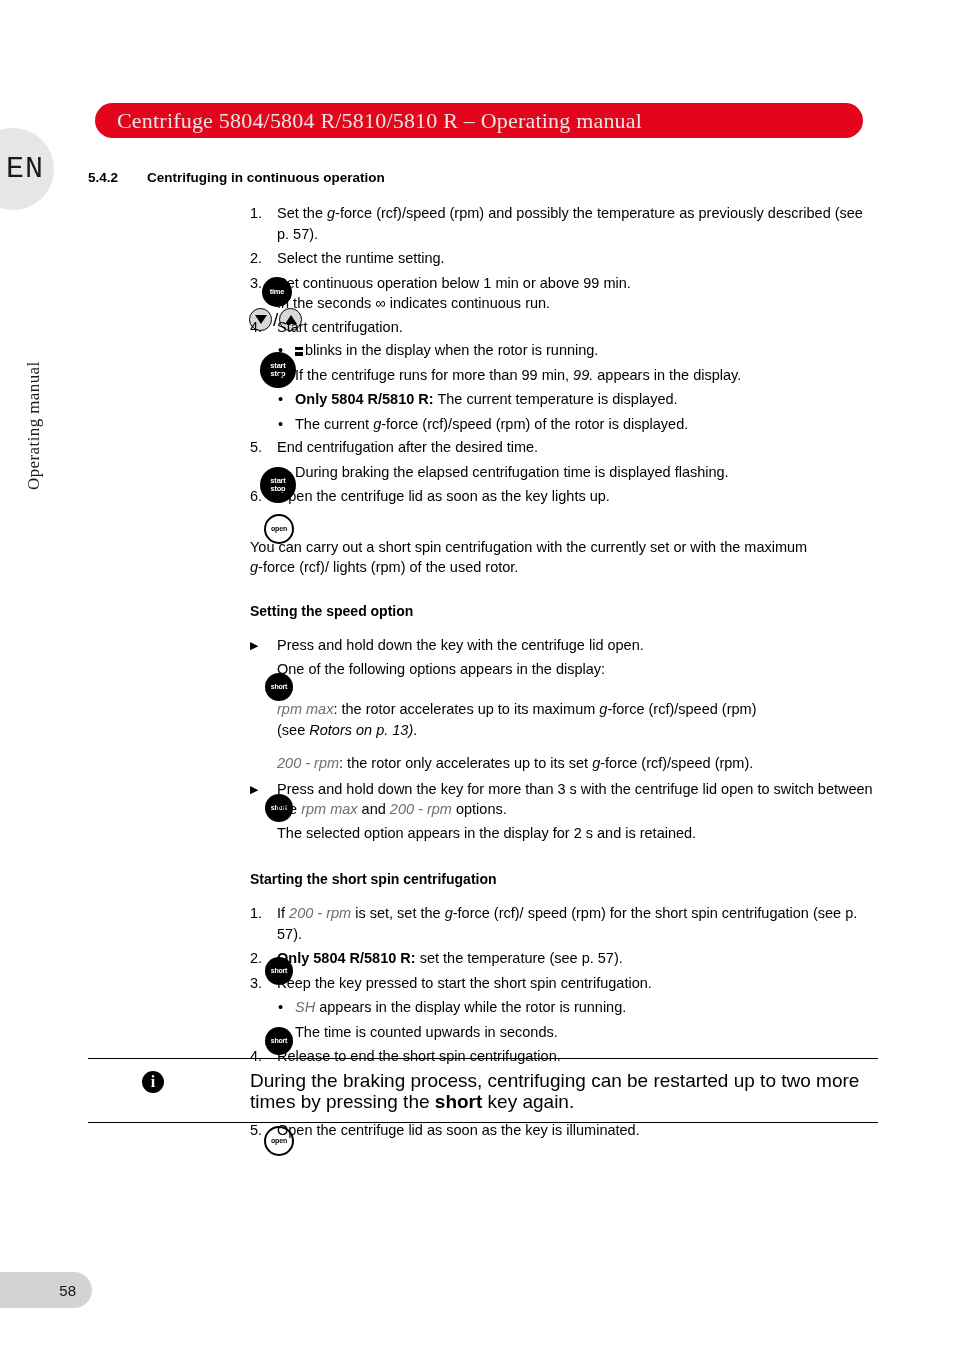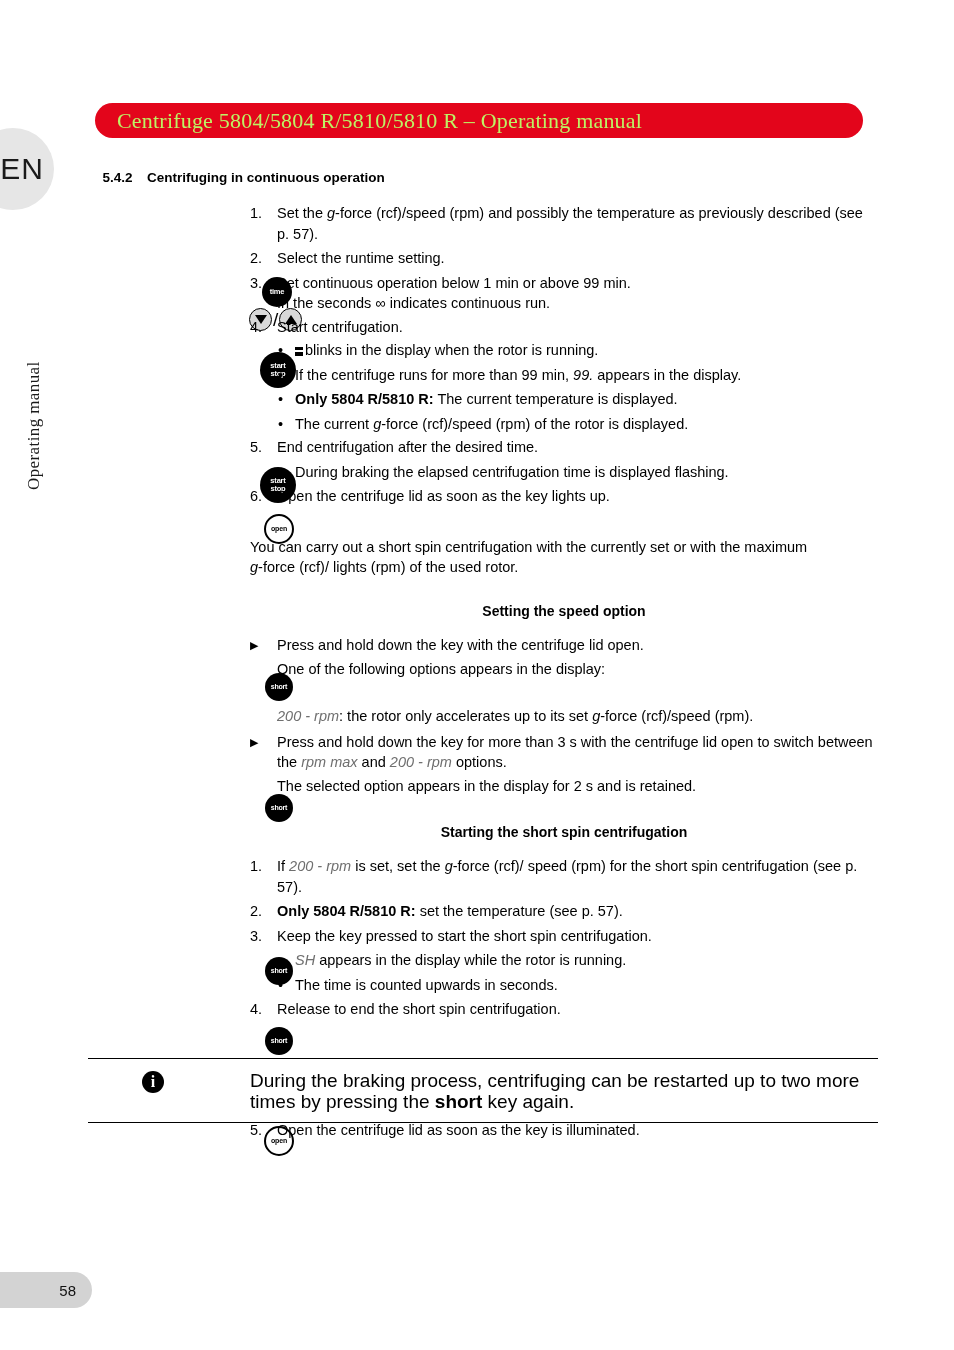--- a/index.html
+++ b/index.html
@@ -25,21 +25,21 @@
     height: 82px;
     border-radius: 50%;
     background: #e6e6e6;
     display: flex;
     align-items: center;
     justify-content: flex-end;
     padding-right: 10px;
     box-sizing: border-box;
   }
   .lang-tab span {
-    font-family: Liberation Sans, sans-serif;
+    font-family: Liberation Mono, monospace;
     font-size: 30px;
     letter-spacing: 1px;
     color: #1a1a1a;
   }
   .side-label {
     position: absolute;
     left: 24px;
     top: 250px;
     width: 22px;
     height: 240px;
@@ -76,59 +76,58 @@
     width: 768px;
     height: 35px;
     background: #e3051b;
     border-radius: 18px;
     display: flex;
     align-items: center;
     padding-left: 22px;
     box-sizing: border-box;
   }
   .banner-title {
-    color: #bef264;
+    color: #e5e5e5;
     font-family: "Liberation Serif", serif;
     font-size: 22px;
     letter-spacing: 0.2px;
     white-space: nowrap;
   }
 
   
   .content {
     position: absolute;
     left: 88px;
     top: 170px;
     width: 790px;
   }
 
   .sec-head {
     display: flex;
     font-weight: bold;
     font-size: 13.5px;
     margin-bottom: 18px;
   }
-  .sec-num { width: 59px; flex: 0 0 59px; text-align: center; }
+  .sec-num { width: 59px; flex: 0 0 59px; }
   .sec-title { }
 
   
   .indent {
     margin-left: 162px;
   }
   .para {
     font-size: 14.5px;
     line-height: 20px;
     margin-bottom: 4px;
   }
   .subhead {
     margin-left: 162px;
     font-weight: bold;
     font-size: 14px;
     line-height: 20px;
-    text-align: center;
   }
 
   
   .step {
     display: flex;
     margin-left: 162px;
     font-size: 14.5px;
     line-height: 20.5px;
   }
   .step-num {
@@ -428,22 +427,26 @@
     <span>You can carry out a short spin centrifugation with the currently set or with the maximum</span><br>
     <i>g</i><span>-force (rcf)/ lights (rpm) of the used rotor.</span>
   </div>
 
   <div class="subhead" style="margin-bottom:14px;">Setting the speed option</div>
 
   <div class="arrow-item" style="margin-bottom:3px;">
     <div class="arrow-mark">▶</div>
     <div class="arrow-body">Press and hold down the key with the centrifuge lid open.</div>
   </div>
-  <div class="sub-para" style="margin-bottom:27px;">One of the following options appears in the display:</div>
-
+  <div class="sub-para" style="margin-bottom:20px;">One of the following options appears in the display:</div>
+
+  <div class="sub-para" style="margin-bottom:13px;">
+    <span class="gray-it">rpm max</span><span>: the rotor accelerates up to its maximum </span><i>g</i><span>-force (rcf)/speed (rpm)</span><br>
+    <span>(see </span><i>Rotors on p. 13)</i><span>.</span>
+  </div>
 
   <div class="sub-para" style="margin-bottom:5px;">
     <span class="gray-it">200 - rpm</span><span>: the rotor only accelerates up to its set </span><i>g</i><span>-force (rcf)/speed (rpm).</span>
   </div>
 
   <div class="arrow-item" style="margin-bottom:3px;">
     <div class="arrow-mark">▶</div>
     <div class="arrow-body"><span>Press and hold down the key for more than 3 s with the centrifuge lid open to switch between the </span><span class="gray-it">rpm max</span><span> and </span><span class="gray-it">200 - rpm</span><span> options.</span></div>
   </div>
   <div class="sub-para" style="margin-bottom:26px;">The selected option appears in the display for 2 s and is retained.</div>

